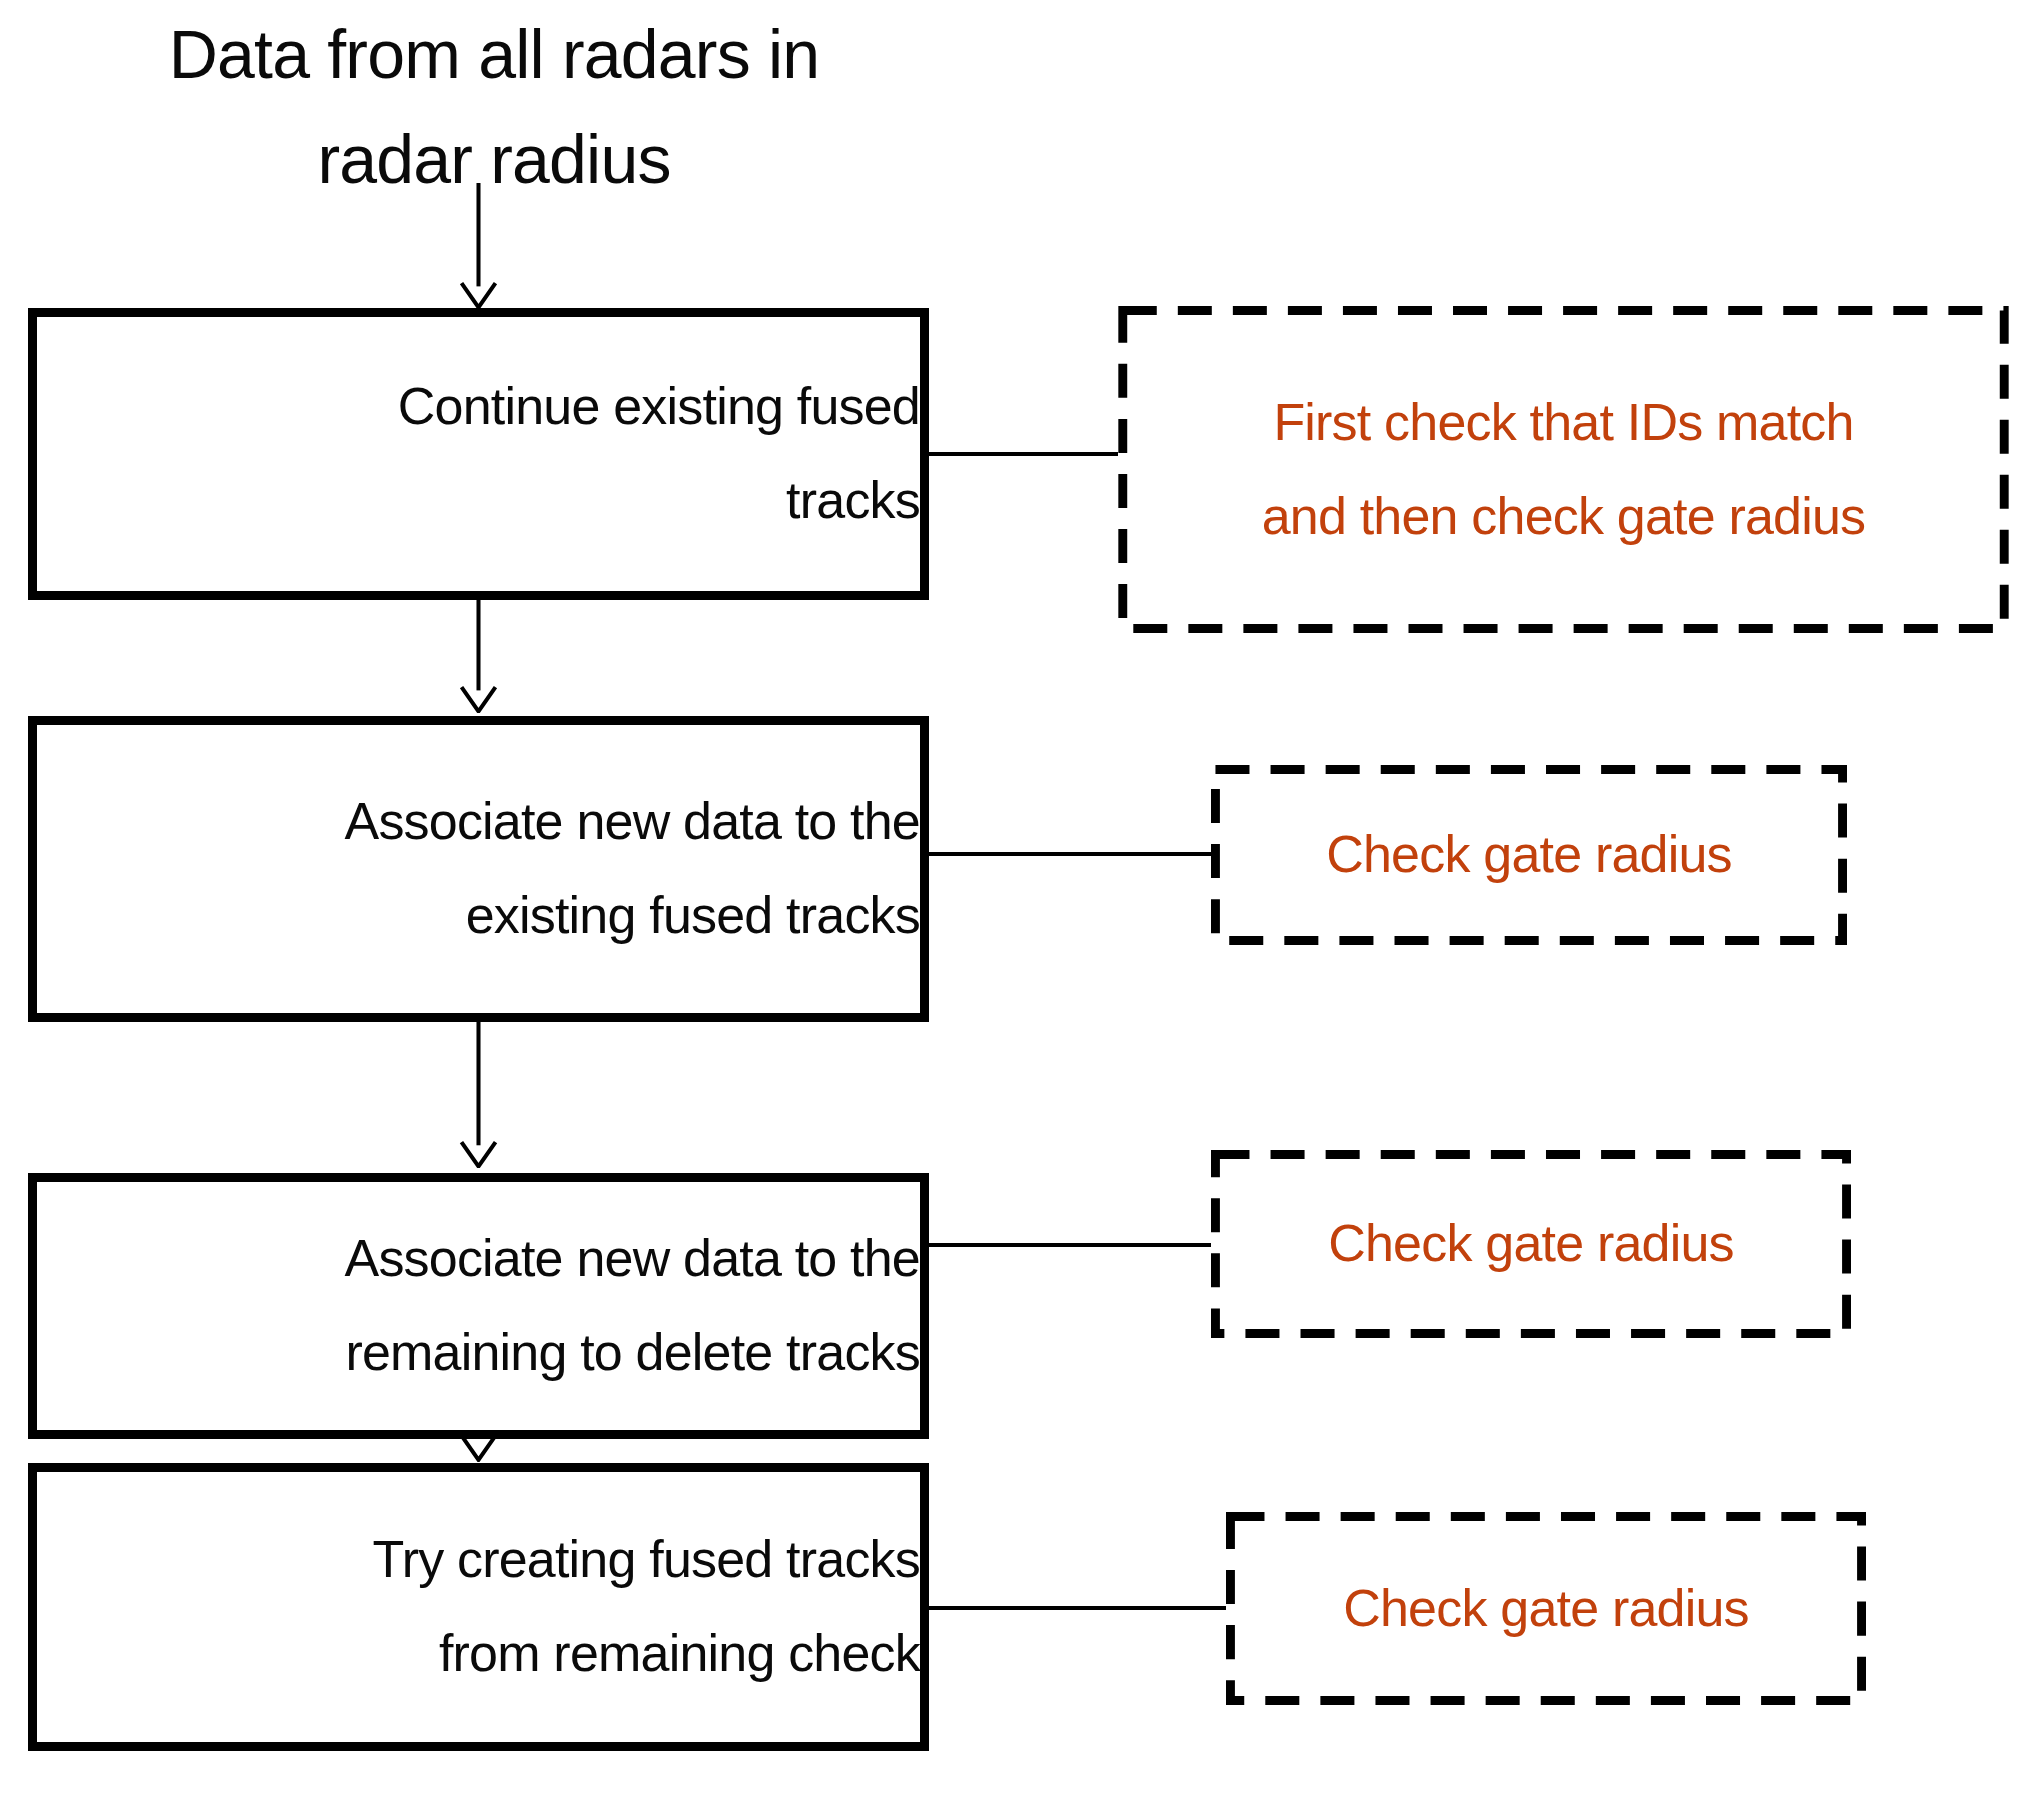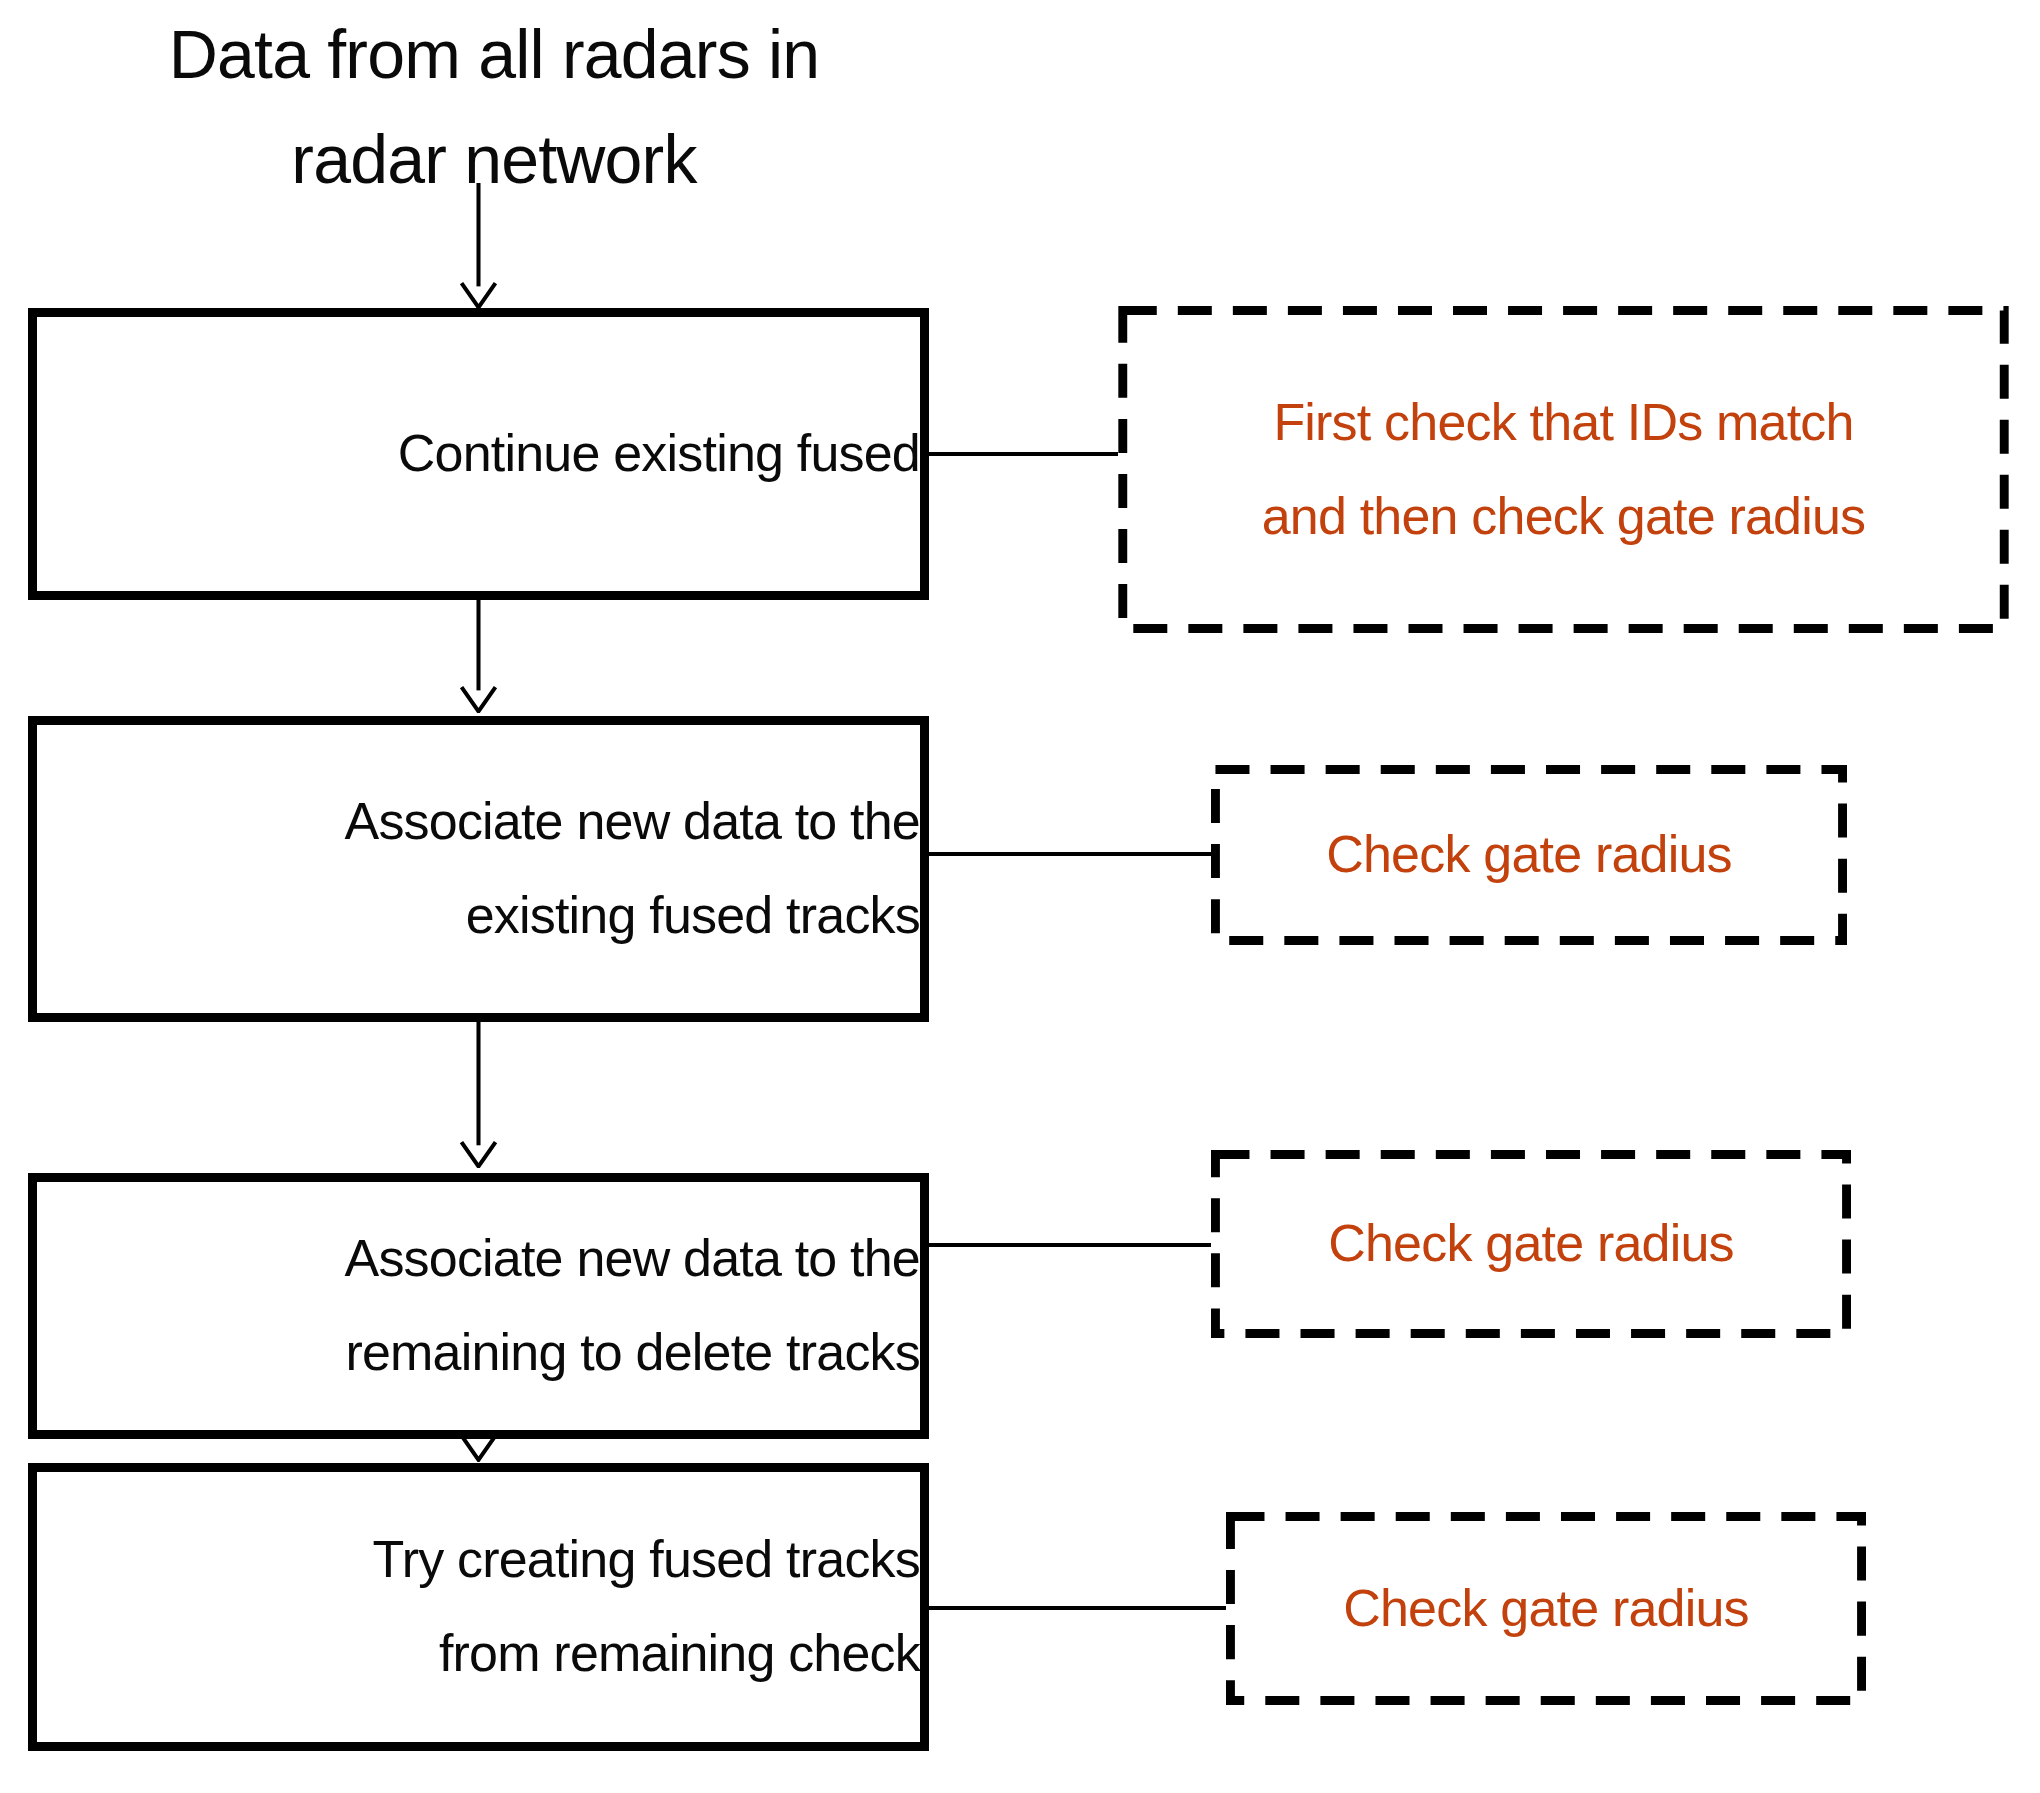--- a/index.html
+++ b/index.html
@@ -73,31 +73,32 @@
     position: absolute;
   }
 </style>
 </head>
 <body>
 
 <div class="canvas">
 
   <div class="heading">
     <div>Data from all radars in</div>
-    <div>radar network</div>
+    <div>radar radius</div>
   </div>
 
   <svg class="arrow" style="left:459px; top:183px;" width="39" height="126" viewBox="0 0 48 156">
     <line x1="24" y1="0" x2="24" y2="128" stroke="#000" stroke-width="5"></line>
     <polyline points="3,124 24,154 45,124" fill="none" stroke="#000" stroke-width="5"></polyline>
   </svg>
 
   <div class="pbox" style="left:28px; top:308px; width:901px; height:292px;">
     <div class="ptext">
       <div>Continue existing fused</div>
+      <div>tracks</div>
     </div>
   </div>
 
   <div class="hline" style="left:929px; top:452px; width:189px;"></div>
 
   <div class="dbox" style="left:1118px; top:306px; width:891px; height:327px;">
     <svg class="dashed-border" width="891" height="327" viewBox="0 0 1100 404">
       <rect x="5.5" y="5.5" width="1089" height="393" fill="none" stroke="#000" stroke-width="11" stroke-dasharray="42 26"></rect>
     </svg>
     <div class="dtext">

